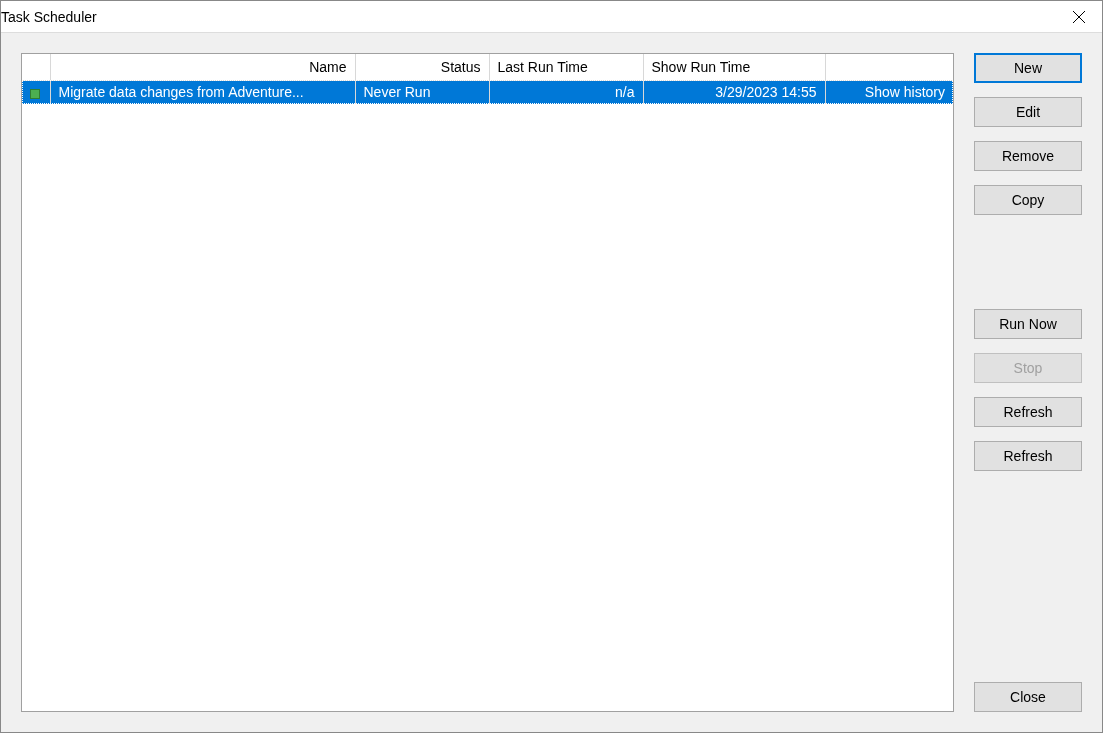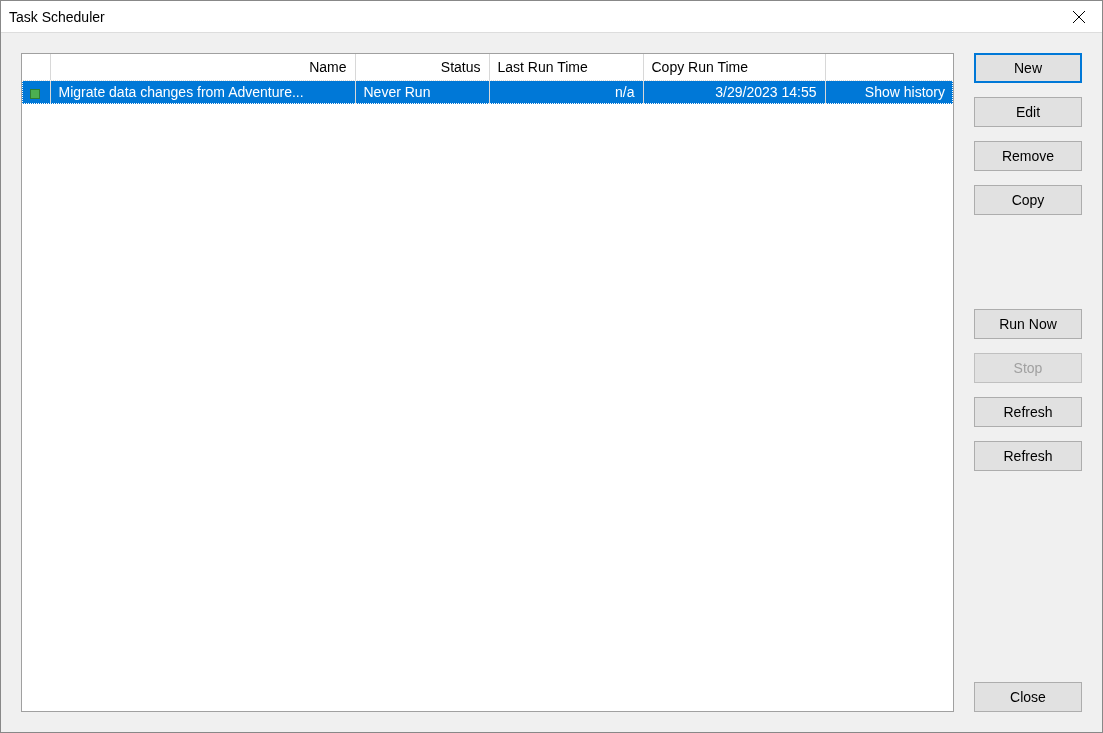--- a/index.html
+++ b/index.html
@@ -24,21 +24,20 @@
       display: flex;
       flex-direction: column;
     }
     .titlebar {
       height: 32px;
       display: flex;
       align-items: center;
       justify-content: space-between;
       background: #fff;
       border-bottom: 1px solid #ddd;
-      padding-left: 8px;
     }
     .titlebar-title {
       font-size: 14px;
     }
     .titlebar-close {
       width: 46px;
       height: 32px;
       display: flex;
       align-items: center;
       justify-content: center;
@@ -177,21 +176,21 @@
           <col class="col-lastrun">
           <col class="col-nextrun">
           <col class="col-action">
         </colgroup>
         <thead>
           <tr>
             <th class="col-icon"></th>
             <th class="col-name">Name</th>
             <th class="col-status">Status</th>
             <th class="col-lastrun">Last Run Time</th>
-            <th class="col-nextrun">Copy Run Time</th>
+            <th class="col-nextrun">Show Run Time</th>
             <th class="col-action"></th>
           </tr>
         </thead>
         <tbody>
           <tr class="selected">
             <td class="col-icon">
               <span class="task-icon"></span>
             </td>
             <td class="col-name">Migrate data changes from Adventure...</td>
             <td class="col-status">Never Run</td>

